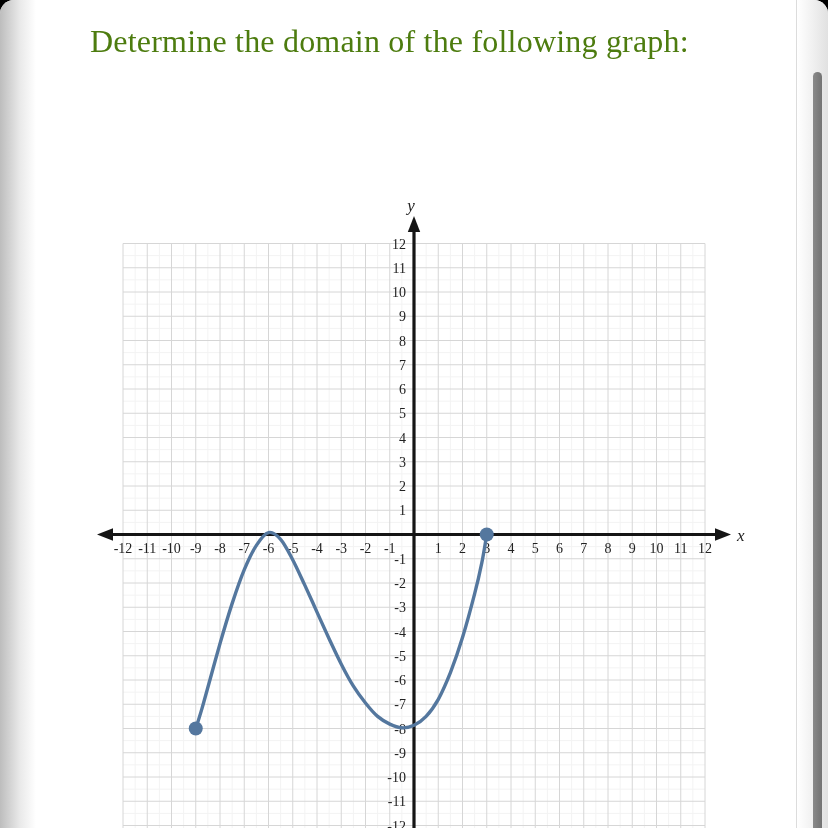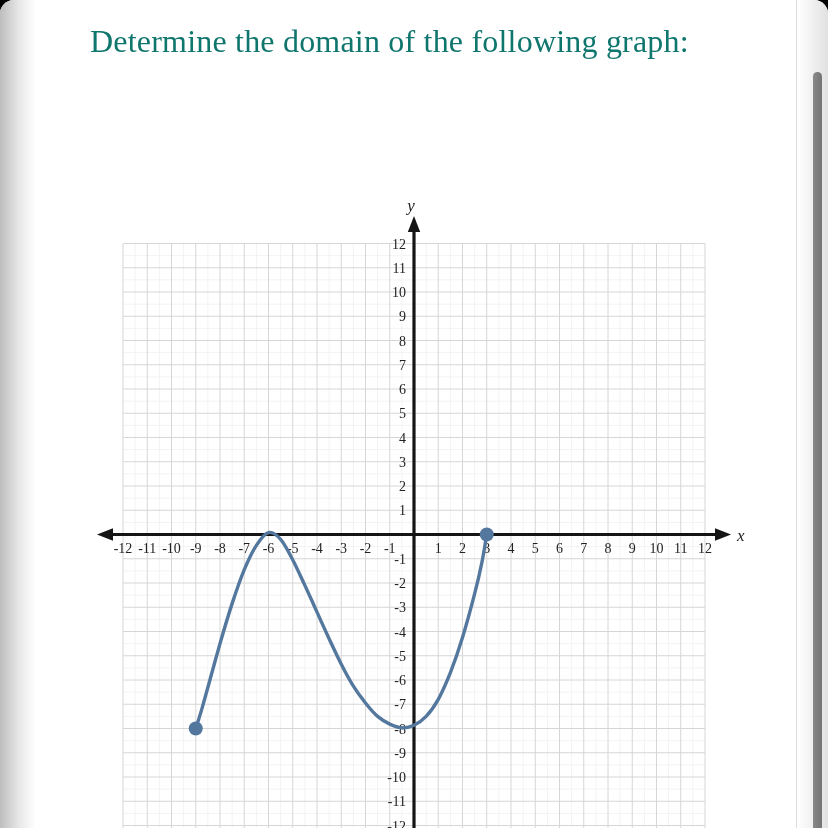--- a/index.html
+++ b/index.html
@@ -11,21 +11,21 @@
     position:relative;width:828px;height:828px;background:#fff;
     border-radius:14px 14px 0 0;overflow:hidden;
   }
   .left-edge-shadow{
     position:absolute;left:0;top:0;bottom:0;width:36px;
     background:linear-gradient(to right,#bdbdbd 0%,#e9e9e9 55%,#ffffff 100%);
     z-index:3;
   }
   .question-title{
     position:absolute;left:90px;top:16px;width:600px;margin:0;
-    font-size:32px;line-height:50px;font-weight:500;color:#0f766e;
+    font-size:32px;line-height:50px;font-weight:500;color:#4d7c0f;
     letter-spacing:0.2px;z-index:2;
   }
   .graph-svg{
     position:absolute;left:0;top:0;width:828px;height:828px;z-index:1;
   }
   .scroll-gutter{
     position:absolute;right:0;top:0;bottom:0;width:31px;
     background:linear-gradient(to right,#ffffff 0%,#f2f2f2 45%,#e1e1e1 100%);
     border-left:1px solid #dcdcdc;z-index:4;
   }

